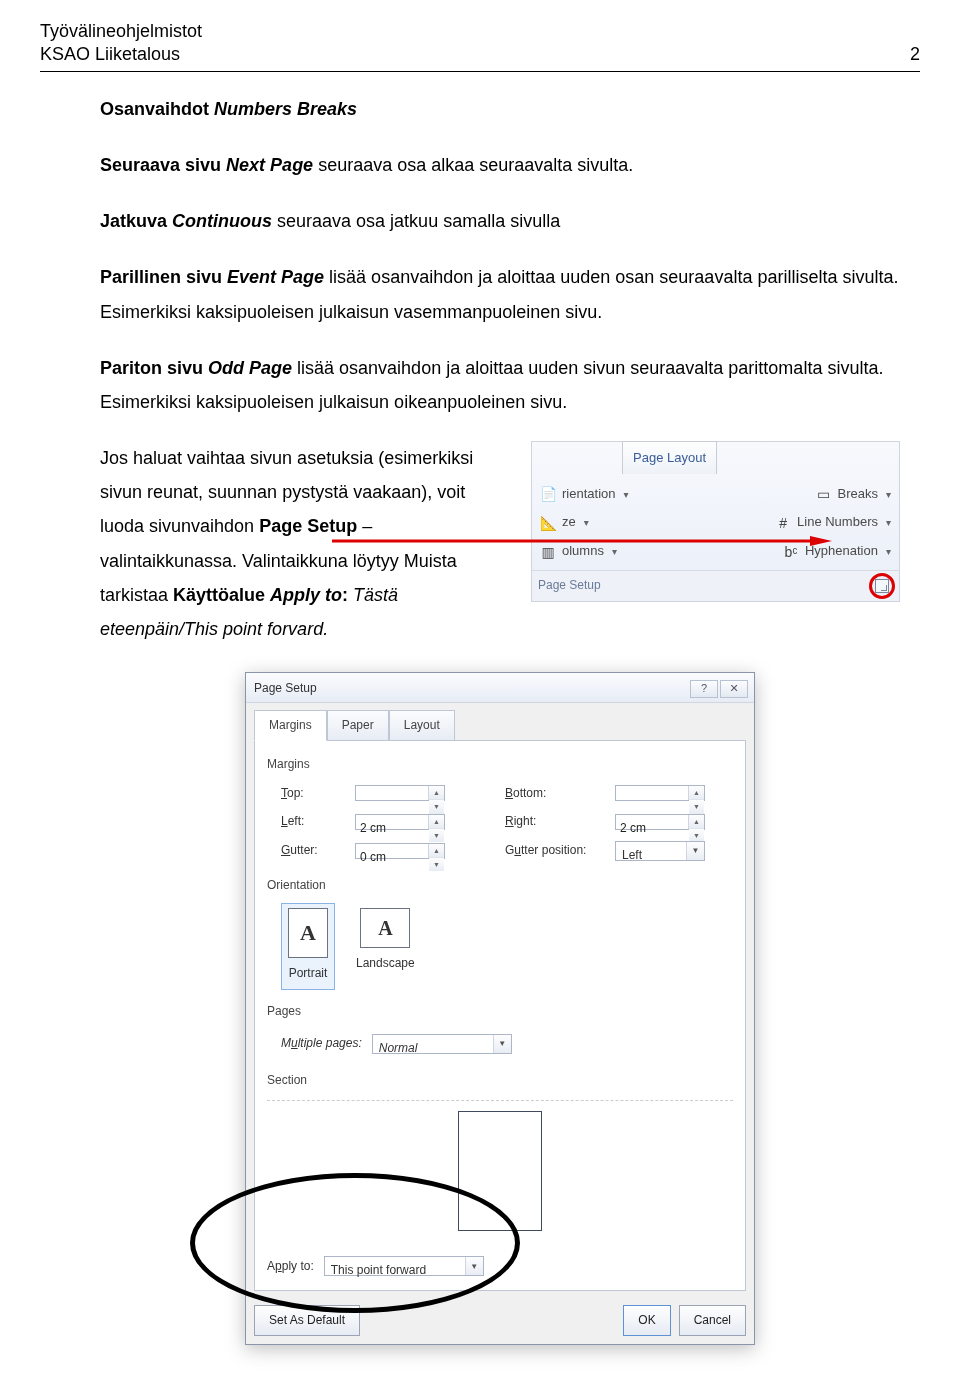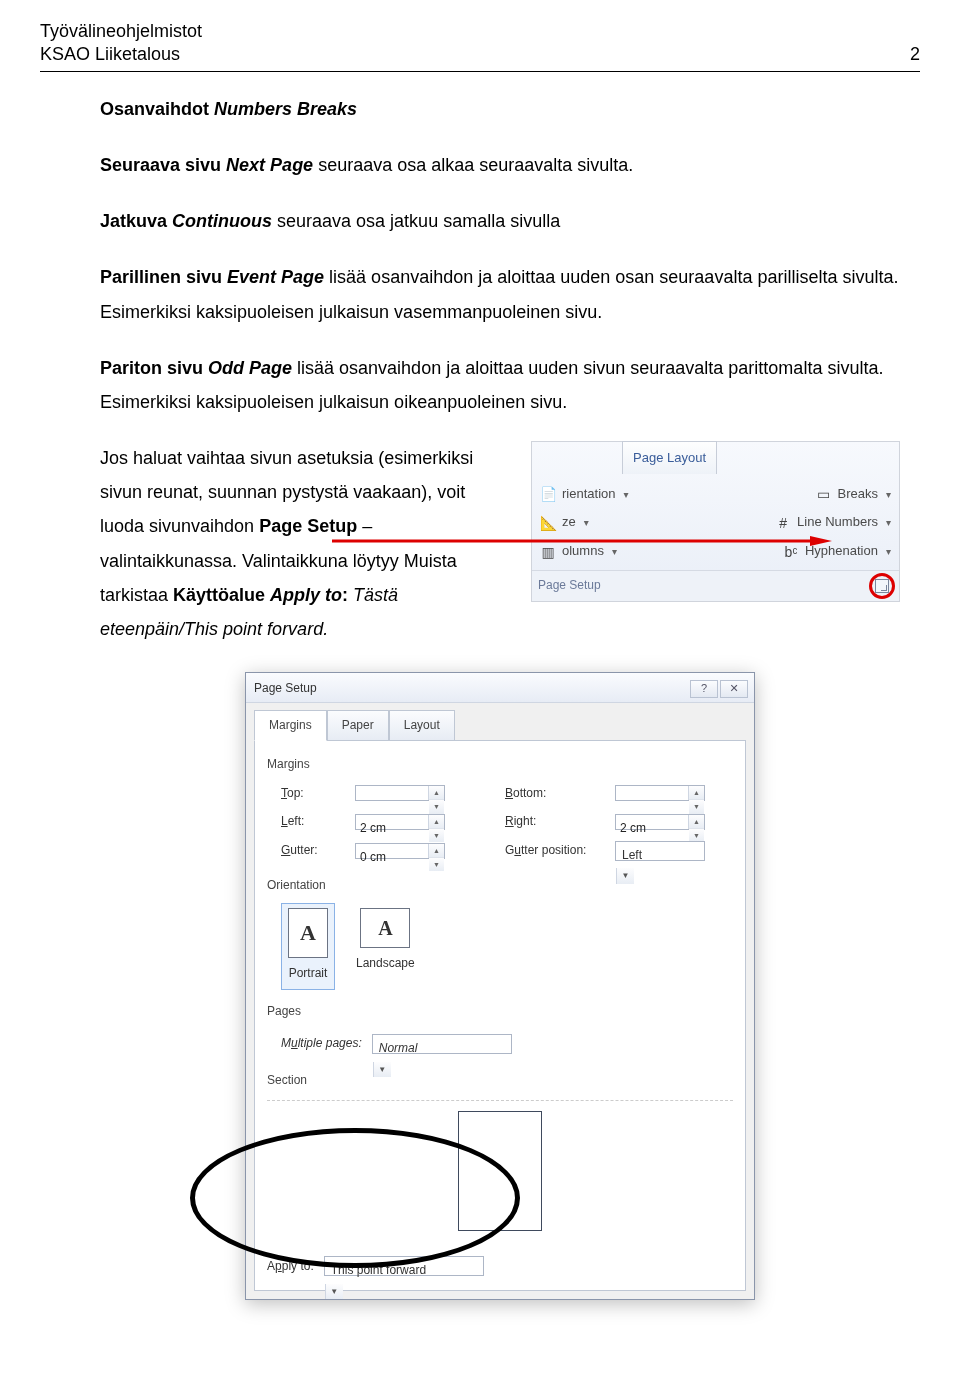--- a/index.html
+++ b/index.html
@@ -211,21 +211,20 @@
   .spinner .sp {
     flex:1; display:flex;align-items:center;justify-content:center;
     font-size:7px; color:#666; background:linear-gradient(#fdfdfe,#e8edf4);
     border-bottom:1px solid #dfe4ec;
   }
   .spinner .sp:last-child{border-bottom:none;}
   .combo {
     display:flex;align-items:stretch;
     border:1px solid #adb6c6; background:#fff;
     height:20px;
-    flex-direction:column;
   }
   .combo .cval { flex:1; padding:2px 6px; font-size:12px; }
   .combo .cbtn {
     width:18px; display:flex;align-items:center;justify-content:center;
     border-left:1px solid #cfd6e2; background:linear-gradient(#fdfdfe,#e8edf4);
     font-size:8px;color:#555;
   }
   .orient { display:flex; gap:14px; margin-top:6px; }
   .orient-opt {
     display:flex; flex-direction:column; align-items:center;
@@ -466,19 +465,25 @@
 
           <div class="section-line" style="margin-top:24px;">
             <span>A<span class="accel">p</span>ply to:</span>
             <div class="combo" style="width:160px;">
                 <div class="cval">This point forward</div>
                 <div class="cbtn">▼</div>
               </div>
           </div>
         </div>
 
+        <div class="dlg-footer">
+          <div class="btn">Set As Default</div>
+          <div style="flex:1"></div>
+          <div class="btn primary">OK</div>
+          <div class="btn">Cancel</div>
+        </div>
 
         <div class="black-oval"></div>
       </div>
     </div>
 
   </div>
 </div>
 
 </body></html>

